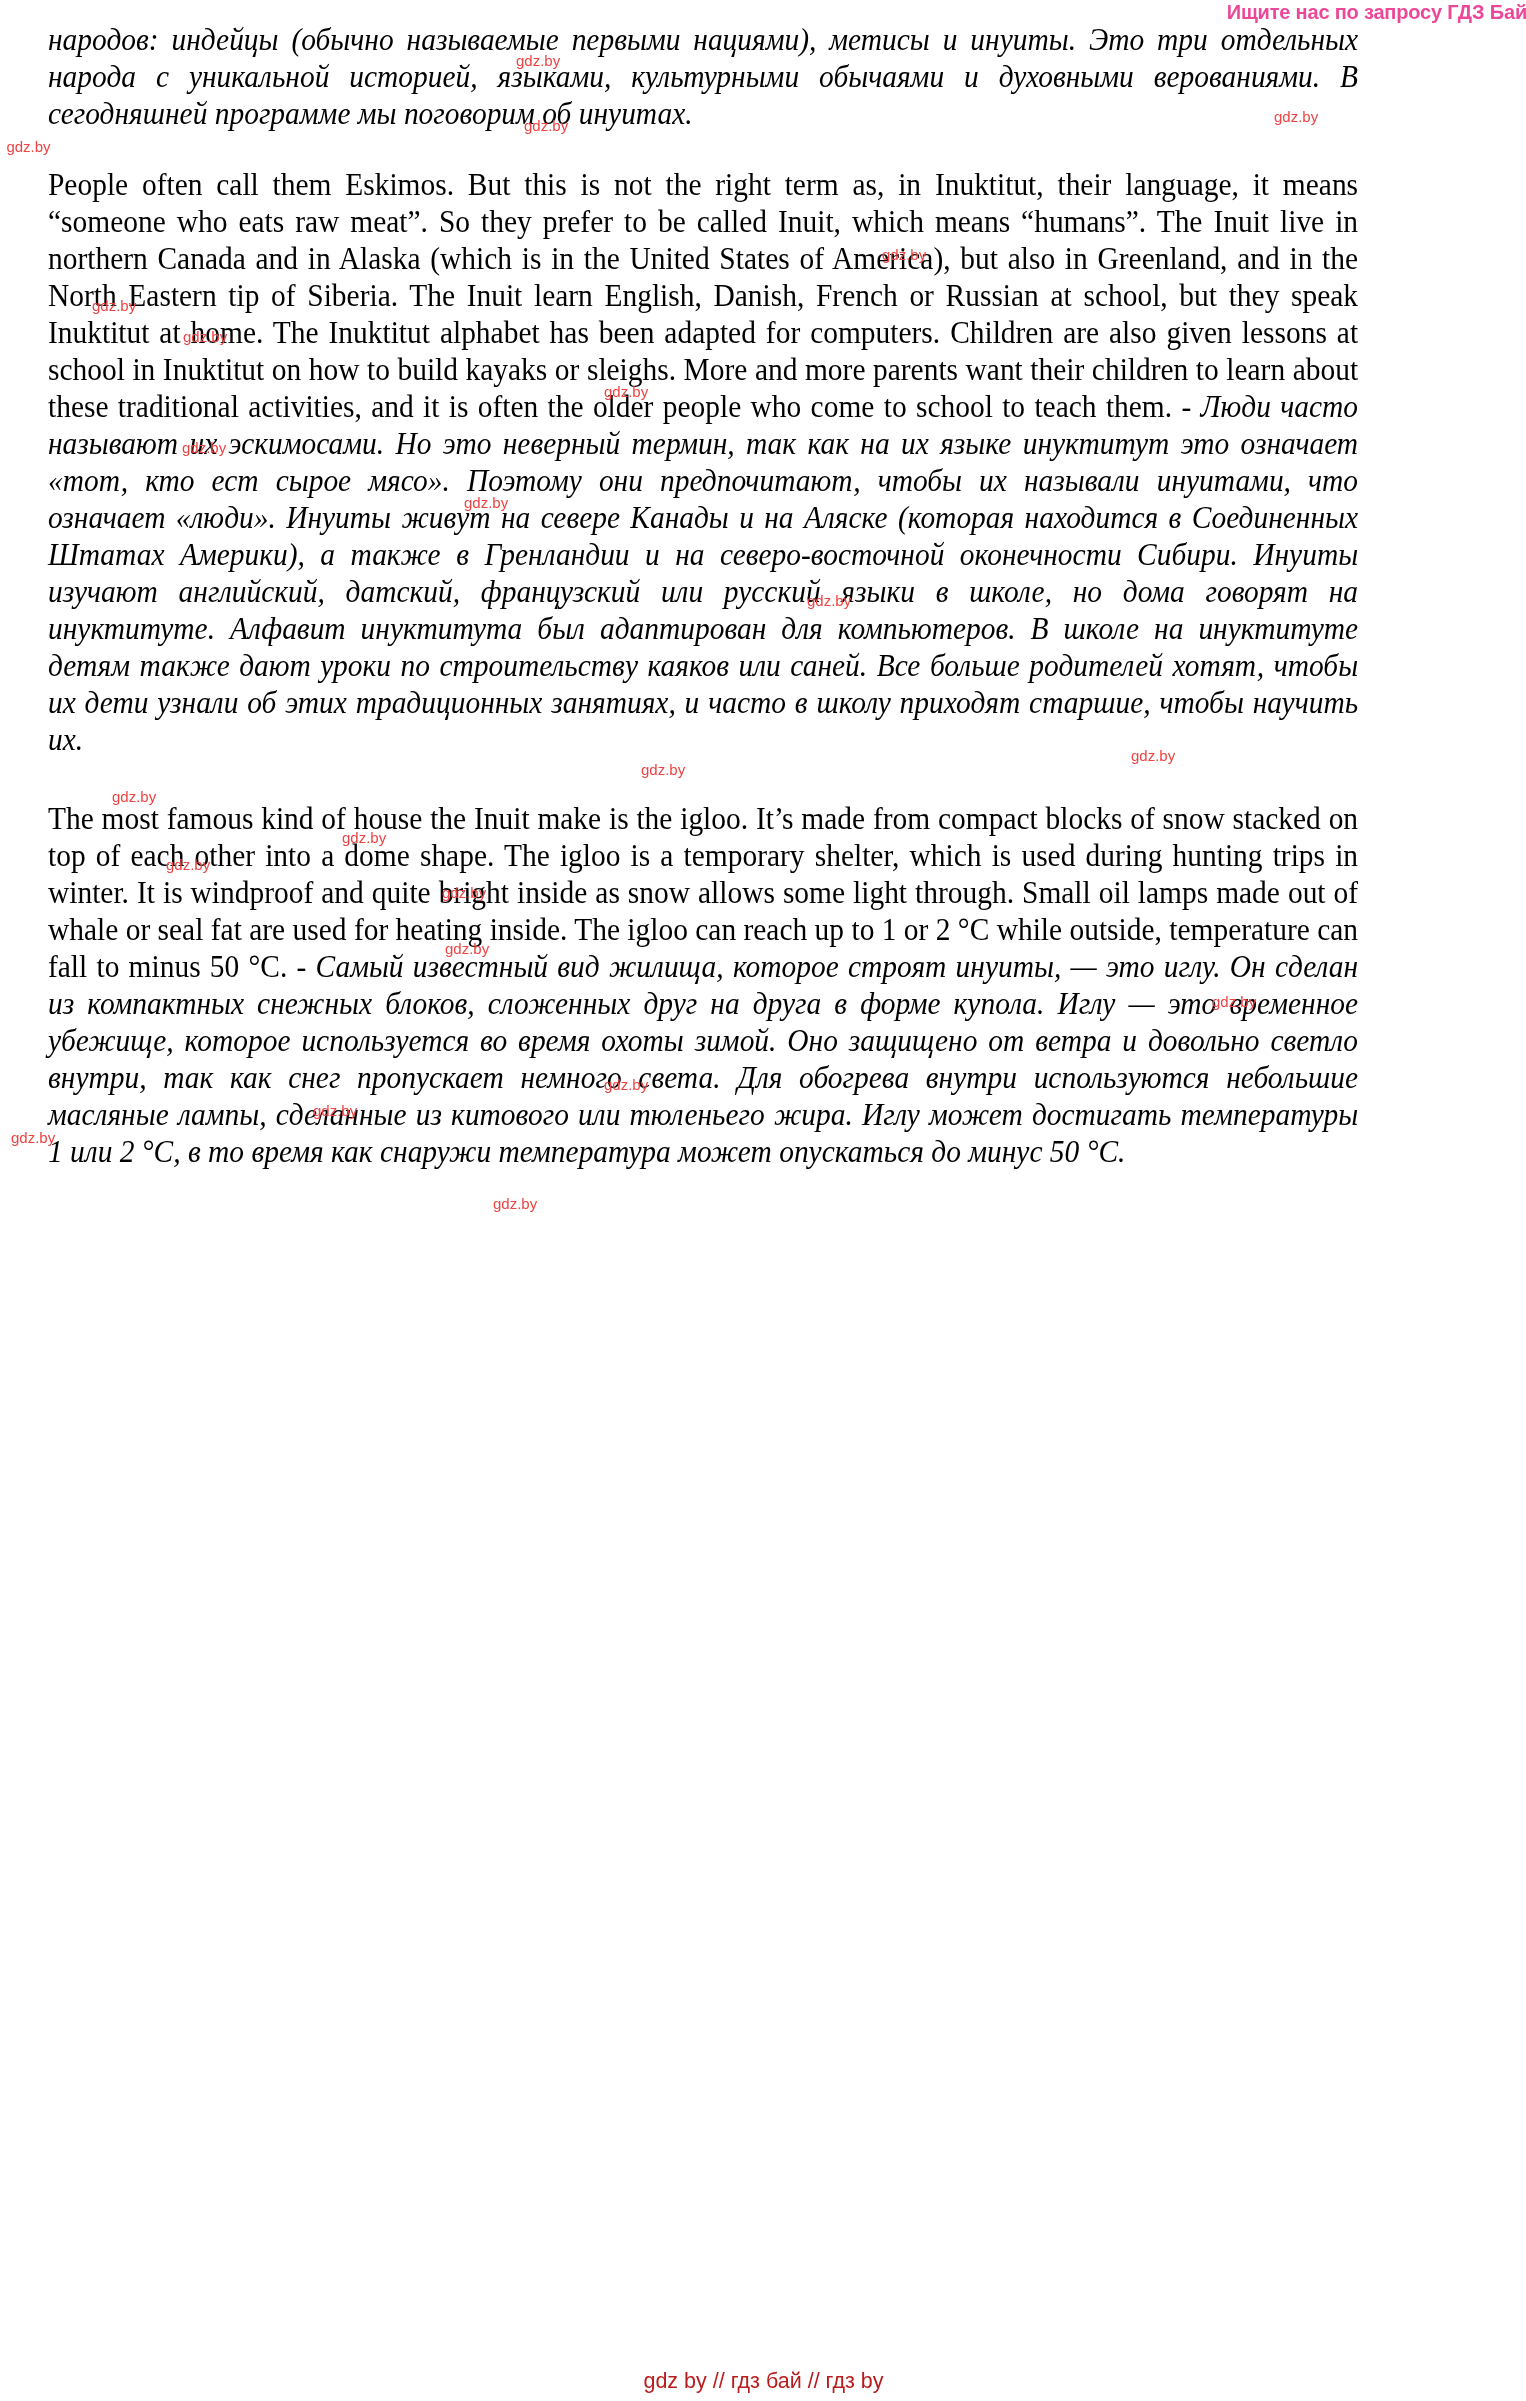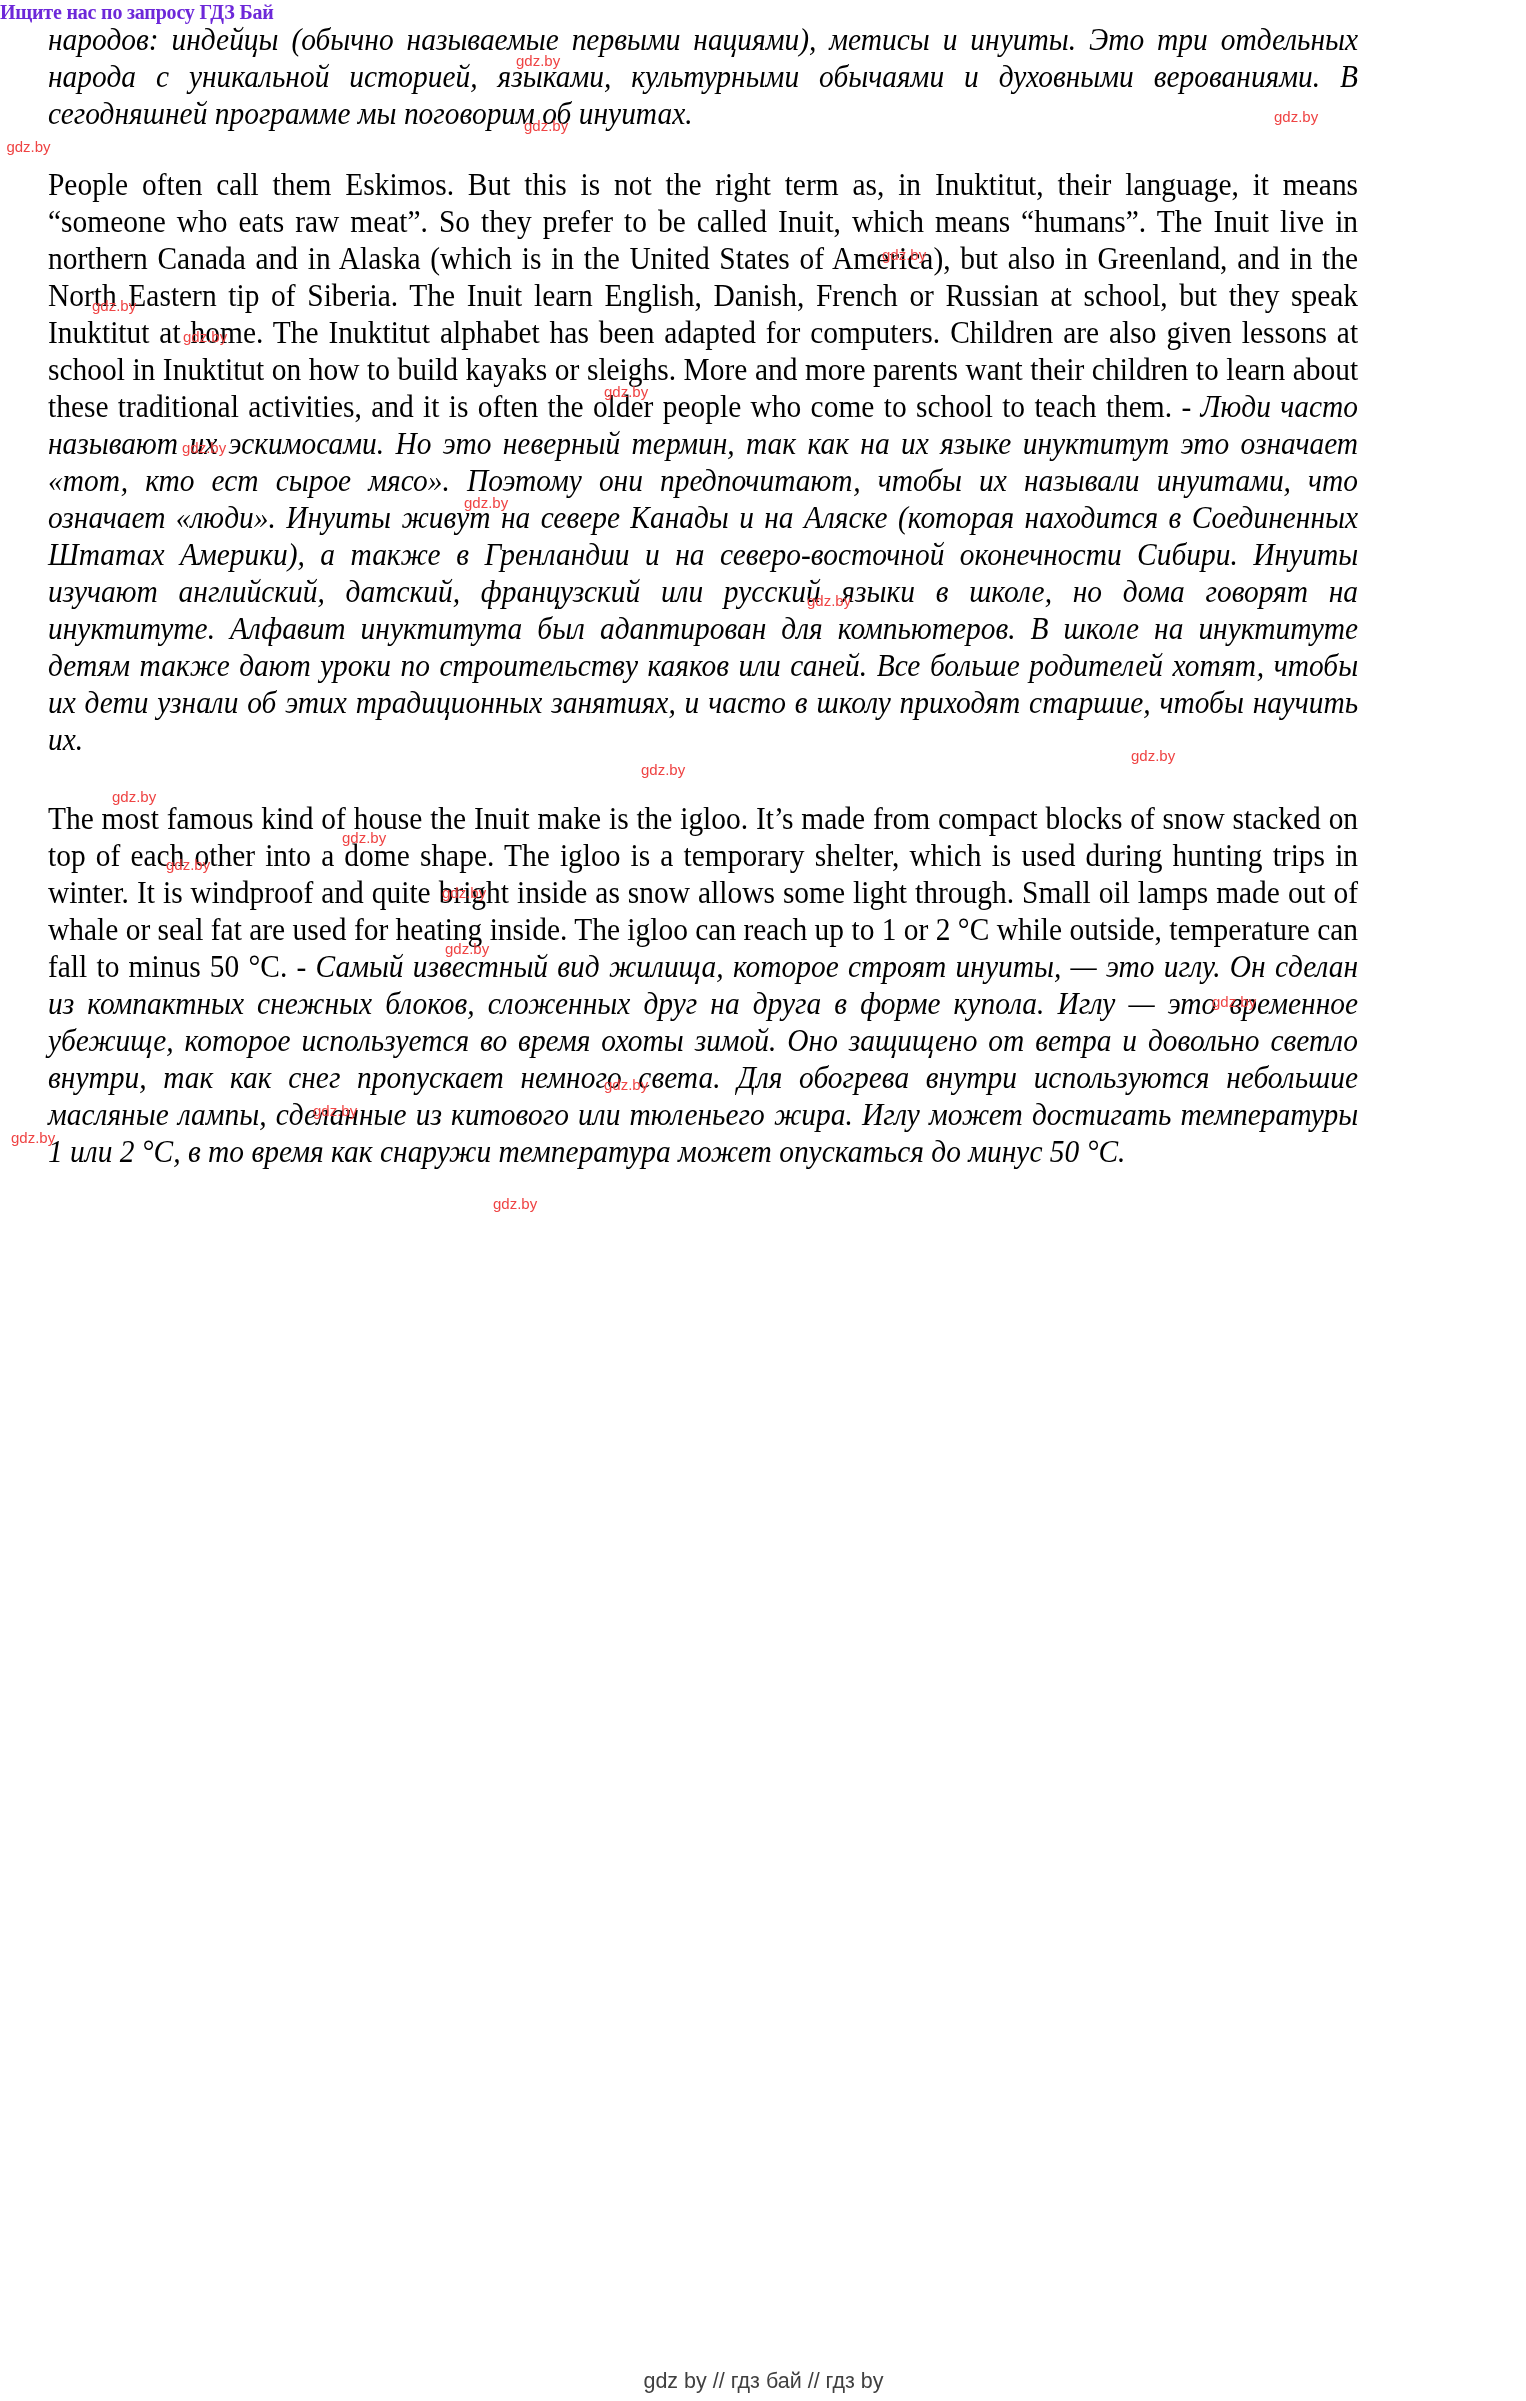--- a/index.html
+++ b/index.html
@@ -22,41 +22,41 @@
     inset: 0;
     background: #ffffff;
   }
 
   
   .promo-header {
     position: absolute;
     top: 0px;
     left: 0;
     width: 100%;
-    text-align: left;
-    font-family: Liberation Serif, serif;
+    text-align: right;
+    font-family: Liberation Sans, sans-serif;
     font-weight: bold;
     font-size: 20px;
     line-height: 24px;
     letter-spacing: -0.2px;
-    color: #6d28d9;
+    color: #ec4899;
     white-space: nowrap;
   }
 
   
   .promo-footer {
     position: absolute;
     bottom: 6.4px;
     left: 0;
     width: 100%;
     text-align: center;
     font-family: "Liberation Sans", "DejaVu Sans", sans-serif;
     font-size: 21.5px;
     line-height: 25.5px;
-    color: #404040;
+    color: #b91c1c;
     white-space: nowrap;
   }
 
   
   .content {
     position: absolute;
     left: 48px;
     top: 0;
     width: 1424px;
   }

